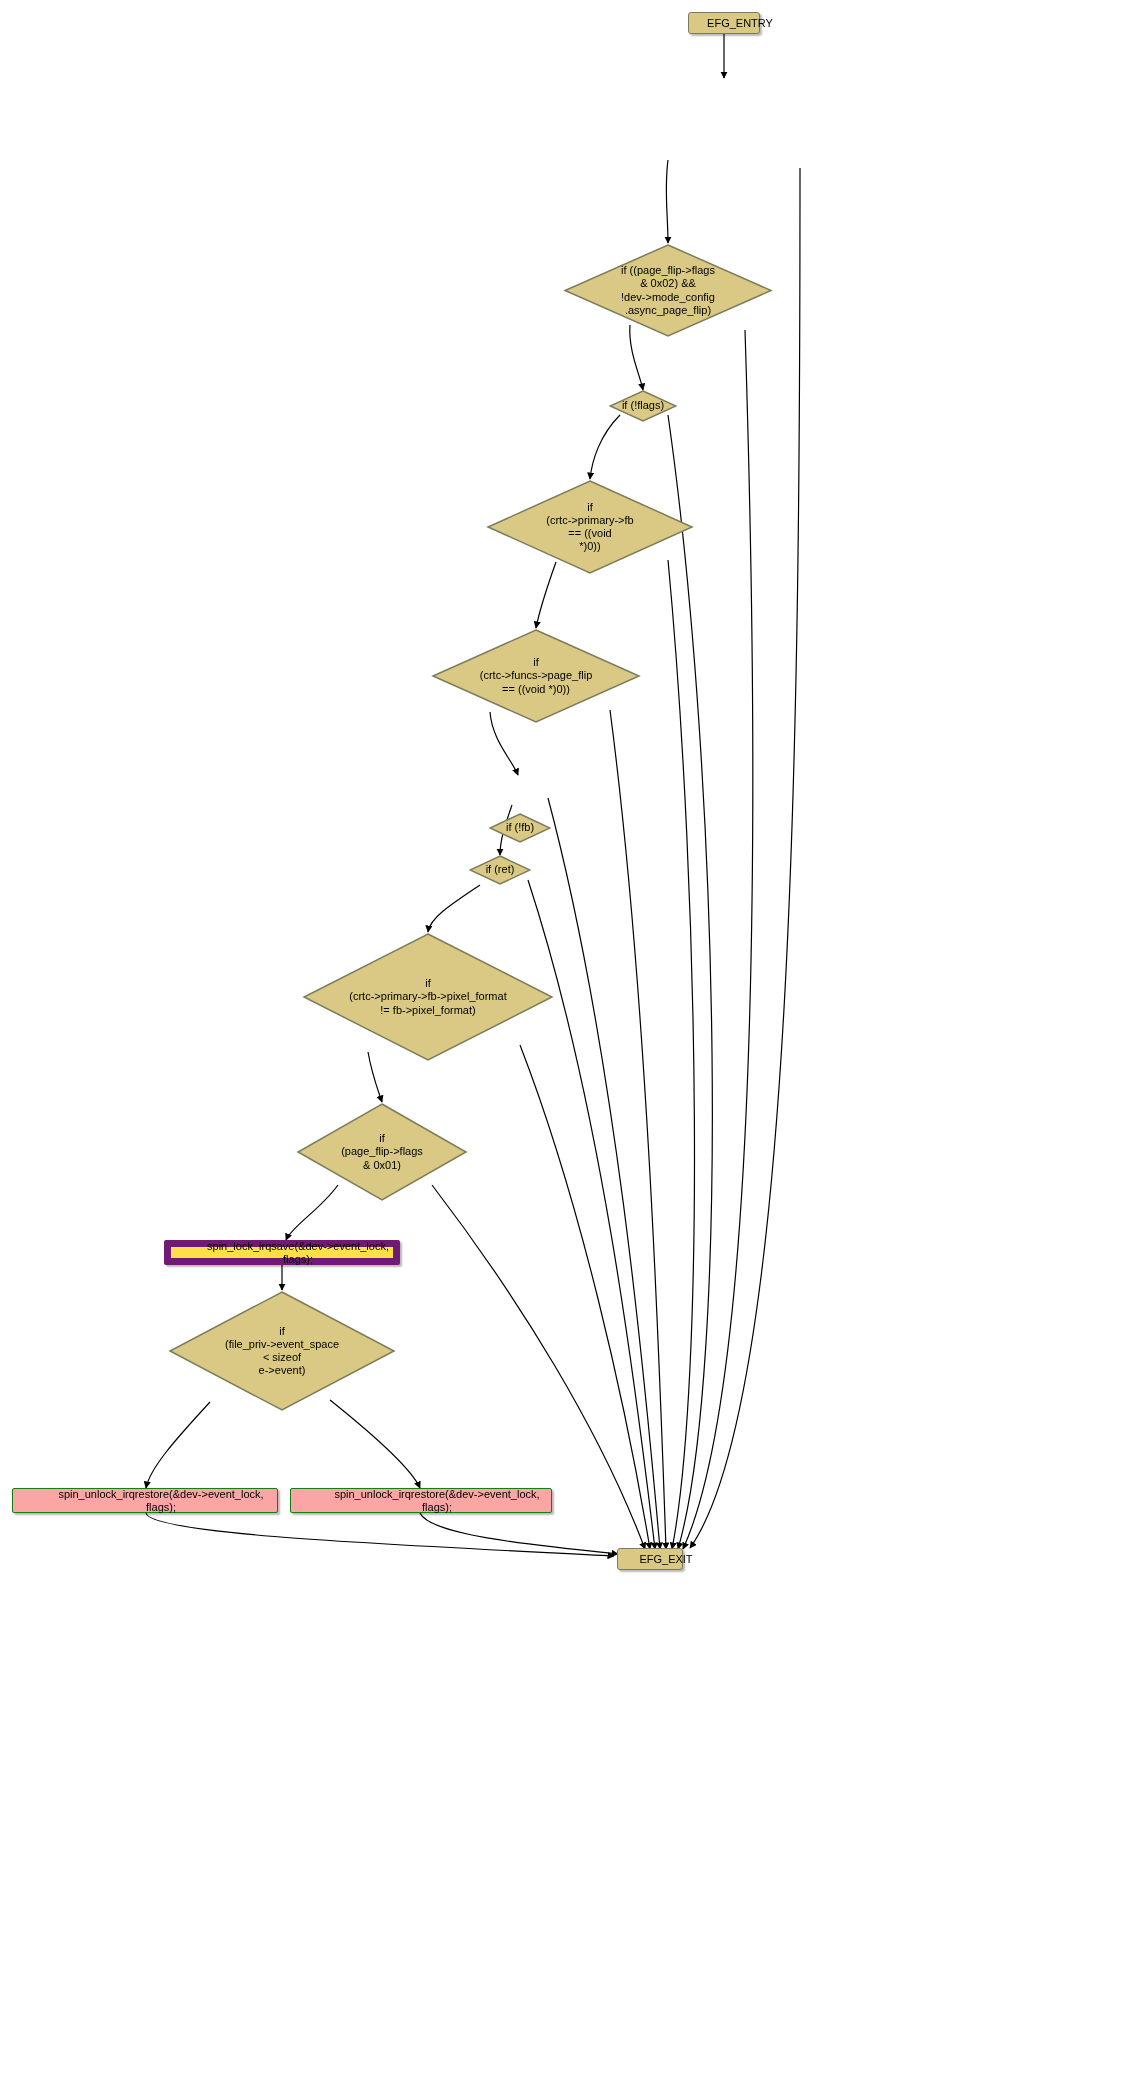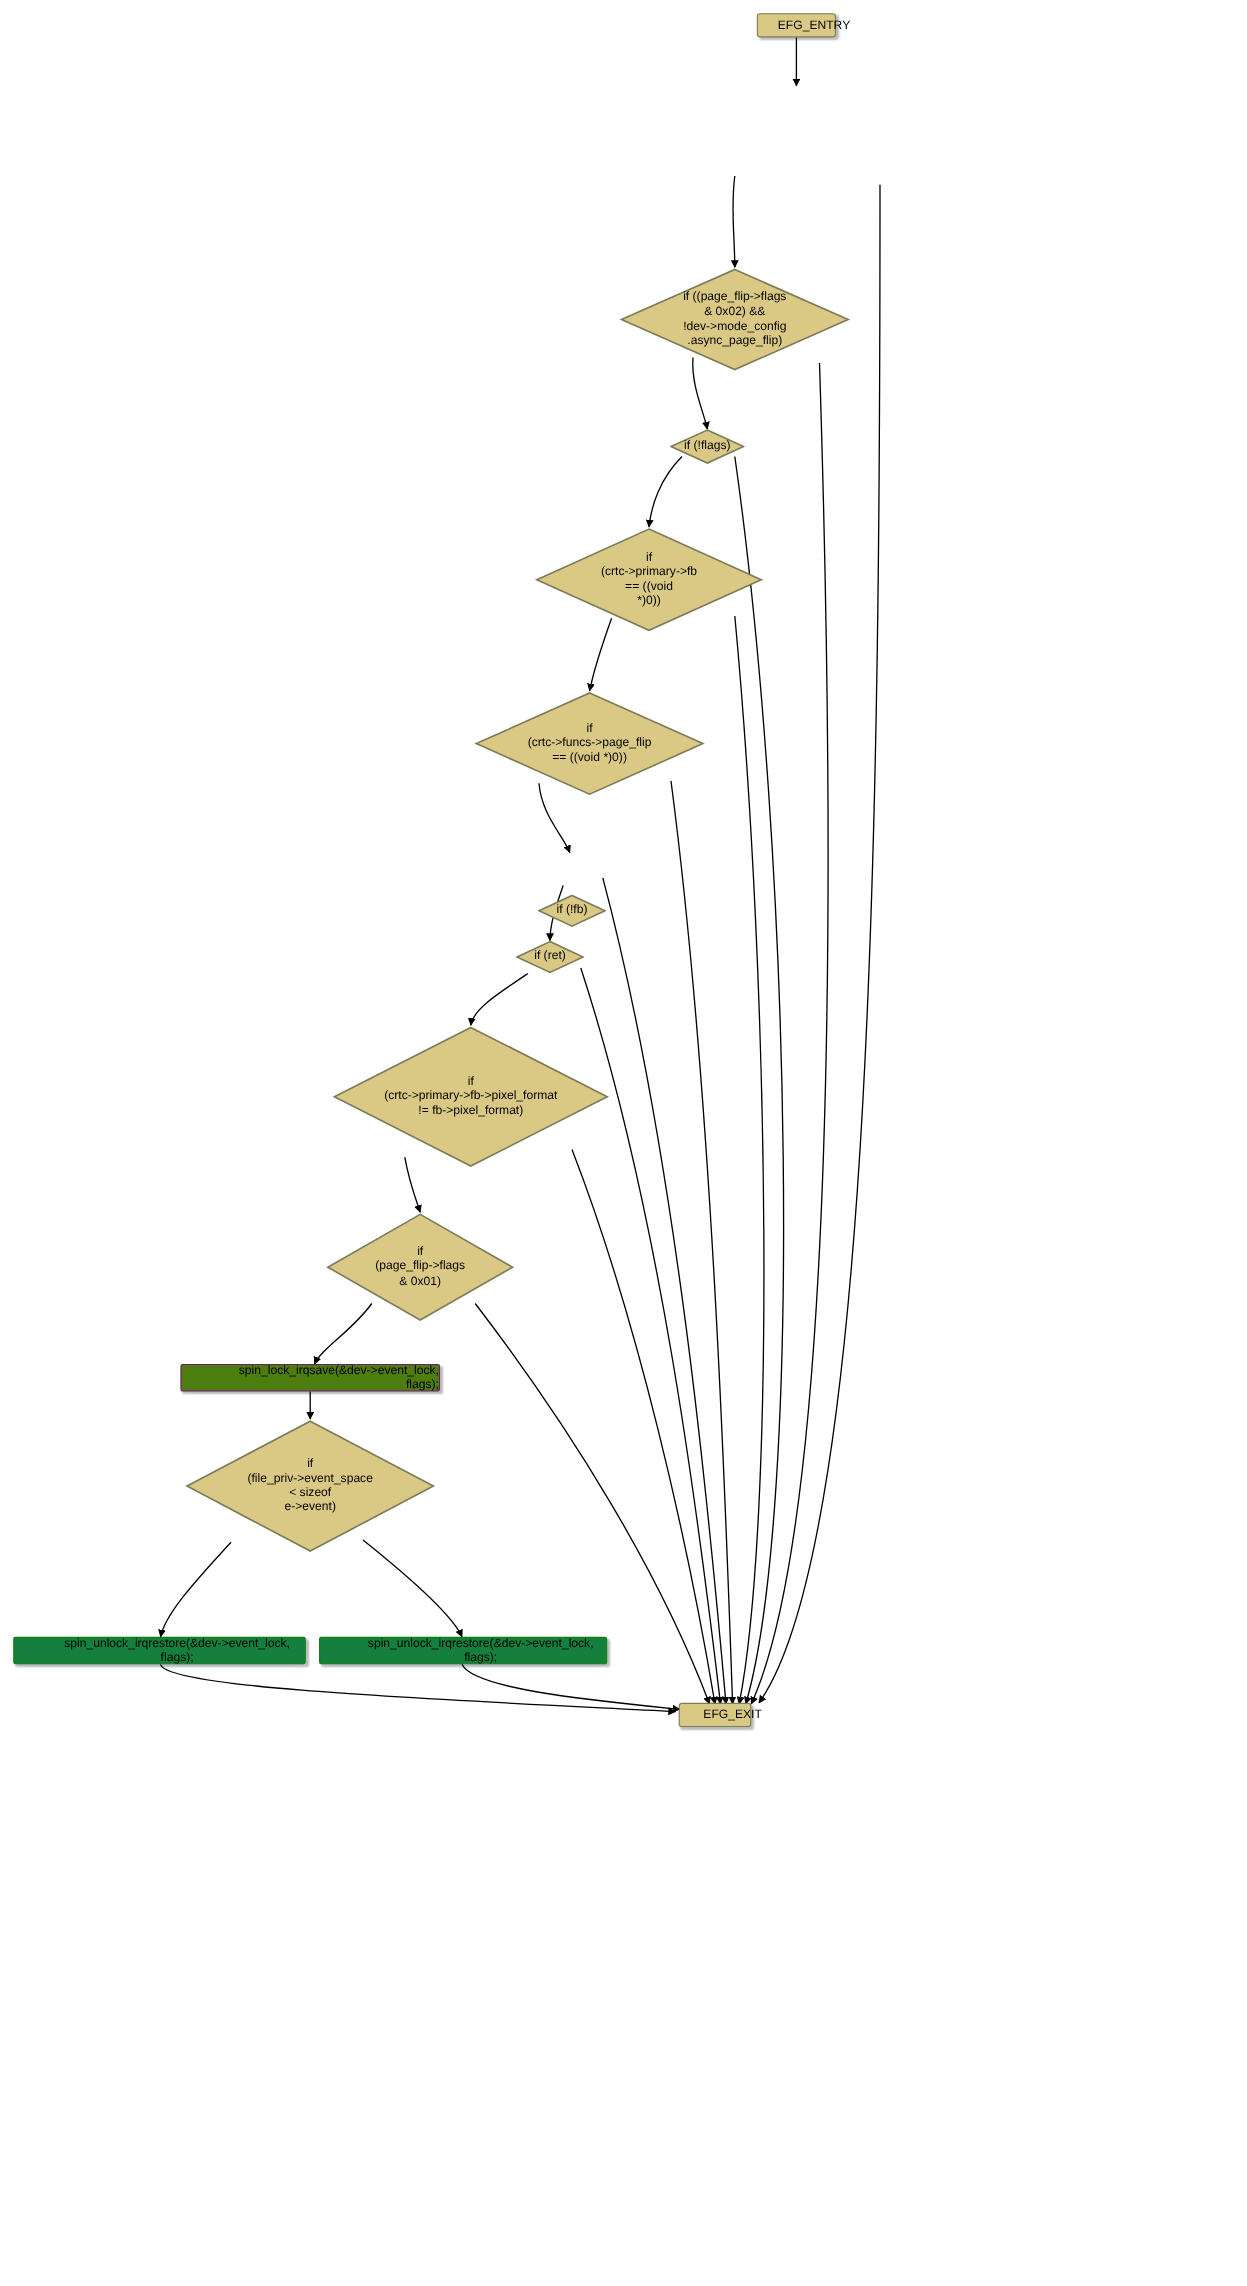--- a/index.html
+++ b/index.html
@@ -36,29 +36,28 @@
     white-space: pre-line;
     padding-left: 32px;
   }
   .node.box {
     border: 1px solid #7c7c5a;
     border-radius: 3px;
     background: #d9c984;
     box-shadow: 2px 2px 2px rgba(0,0,0,0.28);
   }
   .node.red {
-    border: 1px solid #701a75;
-    background: #4d7c0f;
+    border: 7px solid #701a75;
+    background: #fde047;
     border-radius: 2px;
     box-shadow: 2px 2px 2px rgba(0,0,0,0.28);
-    text-align: right;
   }
   .node.green {
     border: 1px solid #108010;
-    background: #15803d;
+    background: #fca5a5;
     border-radius: 2px;
     box-shadow: 2px 2px 2px rgba(0,0,0,0.28);
   }
   .diamond {
     position: absolute;
   }
   .diamond .shape {
     position: absolute;
     left: 0;
     top: 0;

